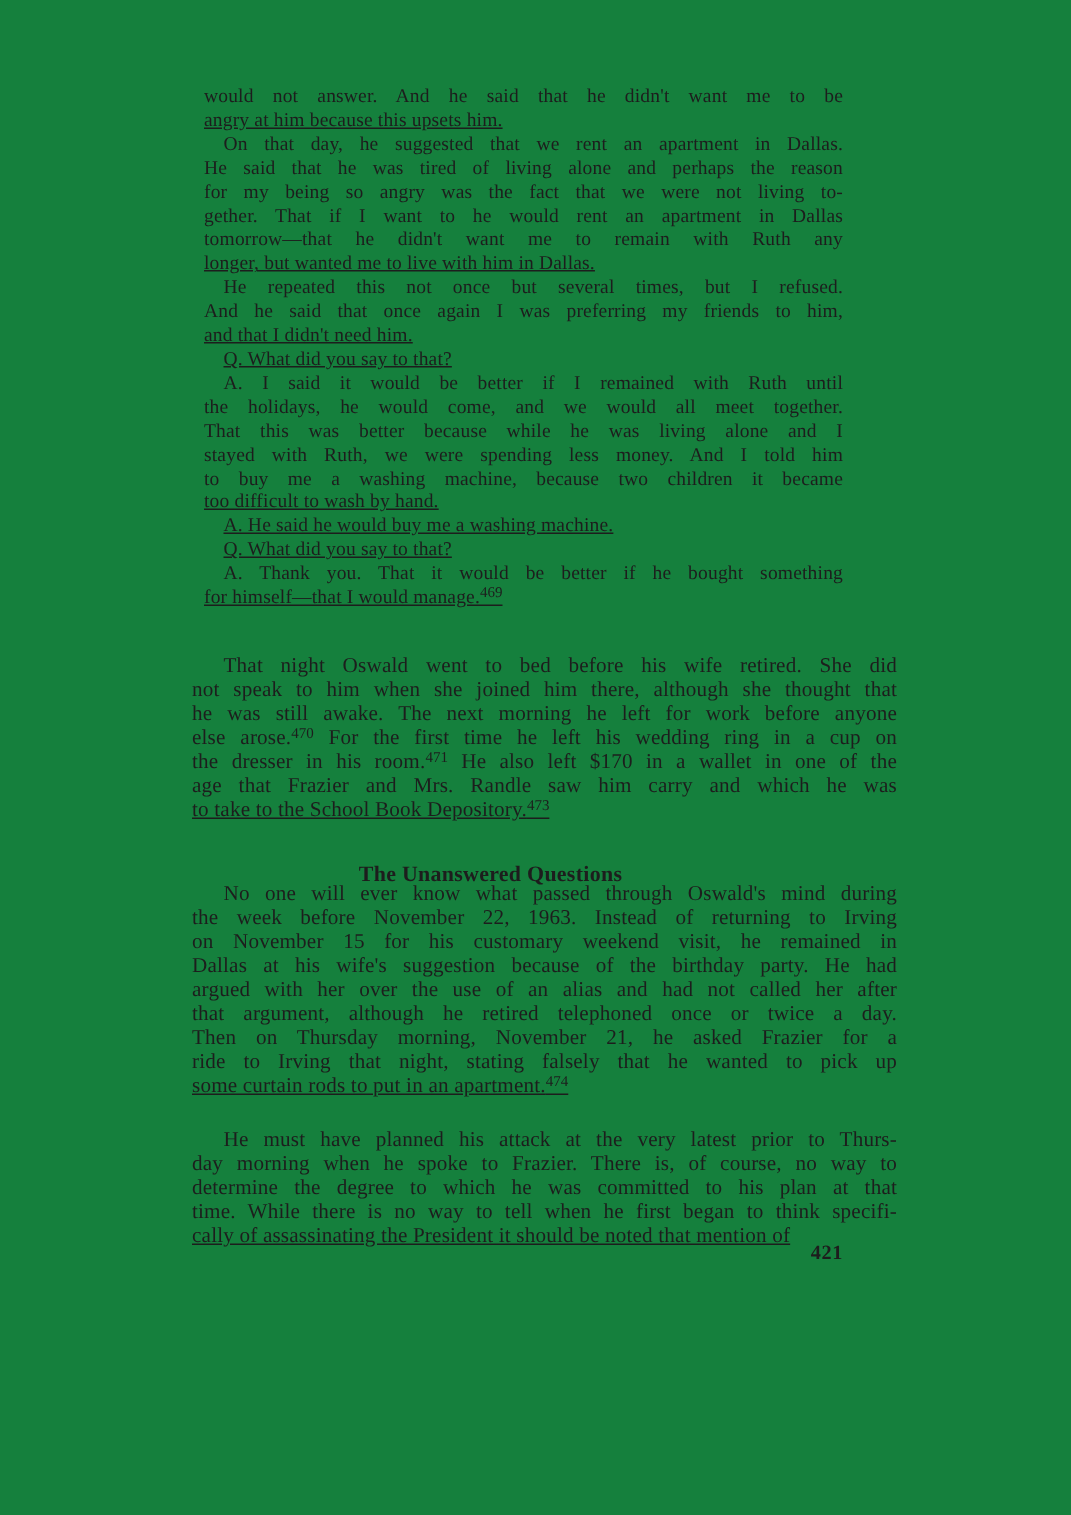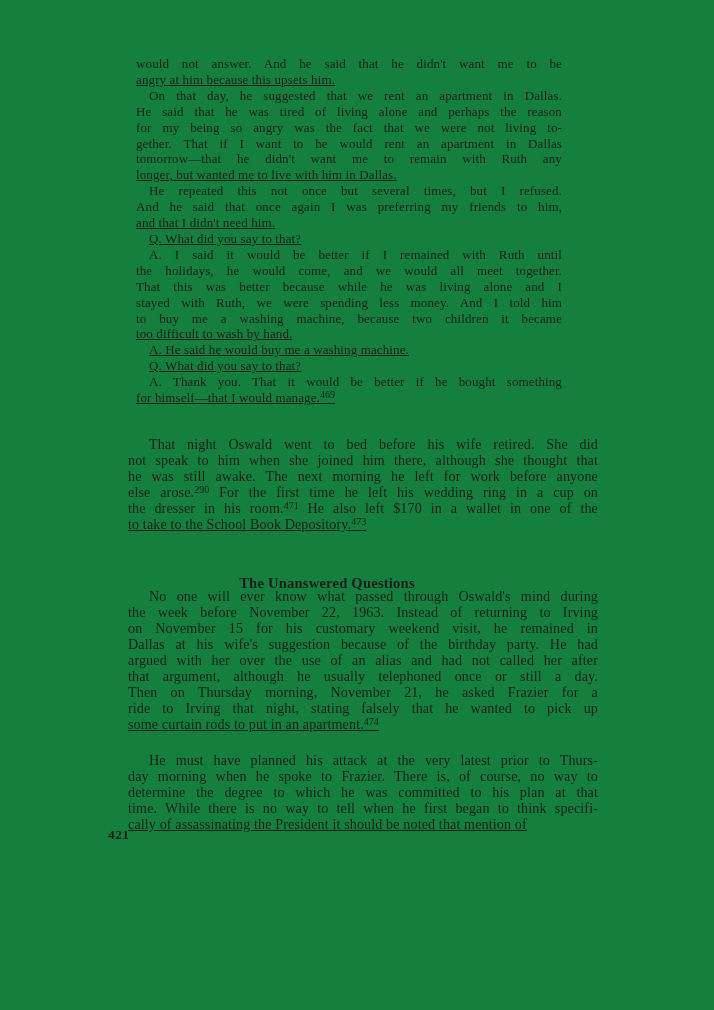--- a/index.html
+++ b/index.html
@@ -47,23 +47,23 @@
   .quote .line.first { text-indent: 13px; }
   .bodytext .line.first { text-indent: 21px; }
   sup.fn {
     font-size: 10px;
     line-height: 0;
     vertical-align: 4px;
     letter-spacing: 0;
   }
   .pagenum {
     position: absolute;
-    left: 108px; top: 827px;
+    left: 92px; top: 827px;
     width: 470px;
-    text-align: left;
+    text-align: right;
     font-size: 13.5px;
     font-weight: 700;
     letter-spacing: 0.4px;
   }
 </style>
 </head>
 <body>
 
 <div class="sheet">
 
@@ -105,34 +105,35 @@
     <div class="q-para">
         <div class="line first">A. Thank you.  That it would be better if he bought something</div>
         <div class="line last">for himself—that I would manage.<sup class="fn">469</sup></div>
       </div>
   </section>
 
   <section class="bodytext p1">
       <div class="line first">That night Oswald went to bed before his wife retired.  She did</div>
       <div class="line">not speak to him when she joined him there, although she thought that</div>
       <div class="line">he was still awake.  The next morning he left for work before anyone</div>
-      <div class="line">else arose.<sup class="fn">290</sup>  For the first time he left his wedding ring in a cup on</div>
+      <div class="line">else arose.<sup class="fn">470</sup>  For the first time he left his wedding ring in a cup on</div>
       <div class="line">the dresser in his room.<sup class="fn">471</sup>  He also left $170 in a wallet in one of the</div>
+      <div class="line">age that Frazier and Mrs. Randle saw him carry and which he was</div>
       <div class="line last">to take to the School Book Depository.<sup class="fn">473</sup></div>
     </section>
 
   <h2 class="heading">The Unanswered Questions</h2>
 
   <section class="bodytext p2">
       <div class="line first">No one will ever know what passed through Oswald's mind during</div>
       <div class="line">the week before November 22, 1963.  Instead of returning to Irving</div>
       <div class="line">on November 15 for his customary weekend visit, he remained in</div>
       <div class="line">Dallas at his wife's suggestion because of the birthday party.  He had</div>
       <div class="line">argued with her over the use of an alias and had not called her after</div>
-      <div class="line">that argument, although he usually telephoned once or still a day.</div>
+      <div class="line">that argument, although he retired telephoned once or twice a day.</div>
       <div class="line">Then on Thursday morning, November 21, he asked Frazier for a</div>
       <div class="line">ride to Irving that night, stating falsely that he wanted to pick up</div>
       <div class="line last">some curtain rods to put in an apartment.<sup class="fn">474</sup></div>
     </section>
 
   <section class="bodytext p3">
       <div class="line first">He must have planned his attack at the very latest prior to Thurs-</div>
       <div class="line">day morning when he spoke to Frazier.  There is, of course, no way to</div>
       <div class="line">determine the degree to which he was committed to his plan at that</div>
       <div class="line">time.  While there is no way to tell when he first began to think specifi-</div>

